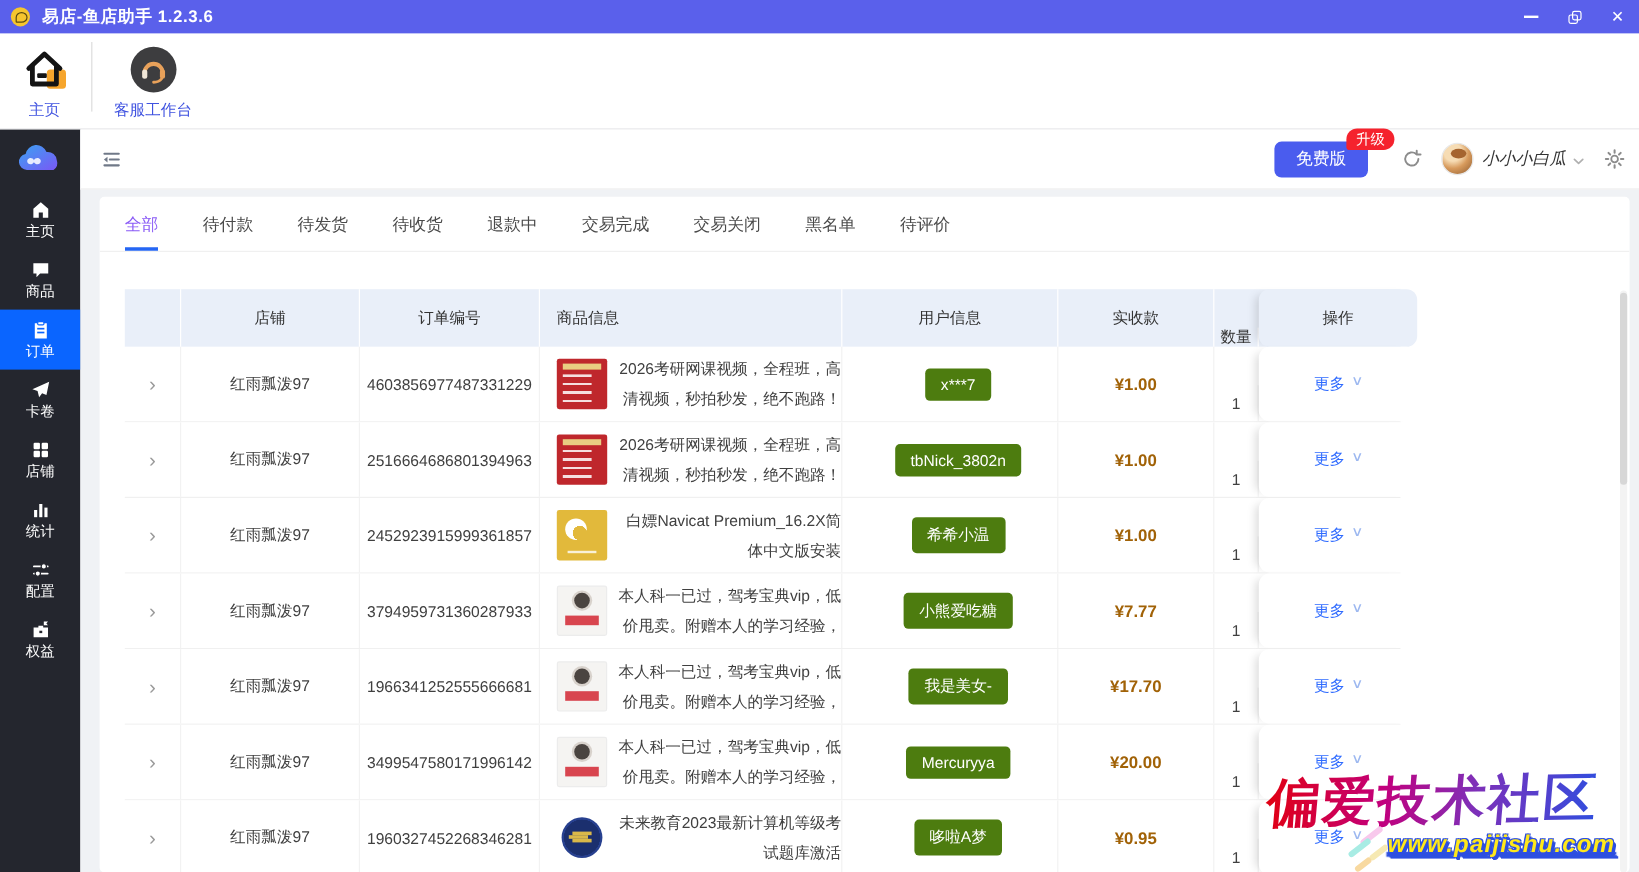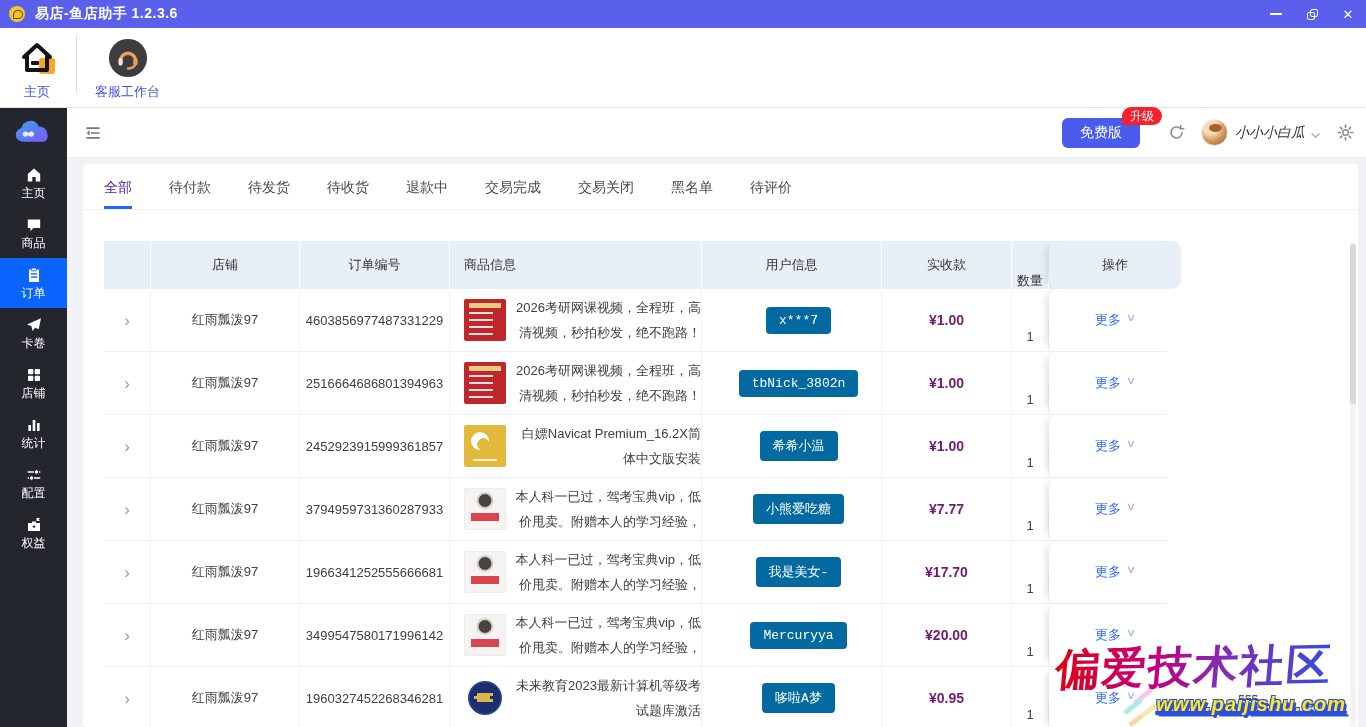--- a/index.html
+++ b/index.html
@@ -70,44 +70,44 @@
   .avatar::after { content:""; position:absolute; left:7px; top:4px; width:13px; height:8px;
     border-radius:50%; background:#a5642f; }
   .username { margin-left:7px; font-size:14px; color:#333; cursor:default;font-style:italic; }
   .chev-down { margin-left:5px; width:11px; height:11px; cursor:default; }
   .gear { margin-left:16px; width:17px; height:17px; cursor:default; }
 
   
   .card { margin:6px 8px 0 16px; background:#fff; border-radius:4px; flex:1; position:relative; overflow:hidden; }
   .tabs { height:46px; padding-left:21px; border-bottom:1px solid #f0f0f0; display:flex; align-items:flex-end; }
   .tab { padding-bottom:12px; margin-right:37px; font-size:14px; color:#4a4a4a; cursor:default; }
-  .tab.active { color:#4c1d95; box-shadow:inset 0 -3px 0 #2566f4; }
+  .tab.active { color:#8b5cf6; box-shadow:inset 0 -3px 0 #2566f4; }
 
   
   .table-wrap { margin:31px 0 0 21px; width:1063px; font-size:13px; color:#404040; }
   .tr { display:flex; width:1063px; }
   .thead { background:#e9eff9; height:48px; }
   .thead .td { border-right:1px solid #fff; display:flex; align-items:center; justify-content:center;
     color:#333; }
   .tbody .tr { height:63px; border-bottom:1px solid #f0f0f0; background:#fff; }
   .tbody .td { border-right:1px solid #f2f2f2; display:flex; align-items:center; justify-content:center; }
   .td:last-child { border-right:none; }
   .col-expand { width:47px; flex:0 0 auto; }
   .col-shop  { width:149px; flex:0 0 auto; }
   .col-order { width:150px; flex:0 0 auto; }
   .col-product { width:252px; flex:0 0 auto; justify-content:flex-start !important; padding-left:14px; }
   .col-user  { width:180px; flex:0 0 auto; }
   .col-amount{ width:130px; flex:0 0 auto; }
   .col-qty   { width:37px; flex:0 0 auto; overflow:hidden;margin-top:32px; }
   .col-action{ width:132px; flex:0 0 auto; box-shadow:-8px 0 8px -6px rgba(0,0,0,.15); background:inherit;border-radius:9px; }
   .thead .col-action { background:#e9eff9; }
   .expand-chev { color:#9a9a9a; font-size:17px; line-height:1; cursor:default; }
-  .amount { color:#701a75; font-weight:bold; font-size:14px; }
-  .user-btn { background:#0369a1; color:#fff; border:none; border-radius:4px; padding:6px 13px;
-    font-size:13px; cursor:default; font-family:Liberation Mono, monospace; white-space:nowrap;margin-left:14px; }
+  .amount { color:#a16207; font-weight:bold; font-size:14px; }
+  .user-btn { background:#4d7c0f; color:#fff; border:none; border-radius:4px; padding:6px 13px;
+    font-size:13px; cursor:default; font-family:Liberation Sans, sans-serif; white-space:nowrap;margin-left:14px; }
   .more { color:#2f6bff; cursor:default; display:flex; }
   .more .carat { color:#9db8f0; font-size:11px; margin-left:6px; transform:scaleX(1.3); }
   .pdesc { width:192px; margin-left:9px; line-height:25px; max-height:50px; overflow:hidden;
     text-align:right; color:#404040; }
 
   
   .thumb { width:42px; height:42px; border-radius:2px; position:relative; overflow:hidden; flex:0 0 auto; }
   .thumb-course-red { background:#bf272c; }
   .thumb-course-red::before { content:""; position:absolute; left:5px; right:5px; top:4px; height:5px; background:#e9cd82; }
   .thumb-course-red::after { content:""; position:absolute; left:5px; right:13px; top:13px; bottom:5px;

